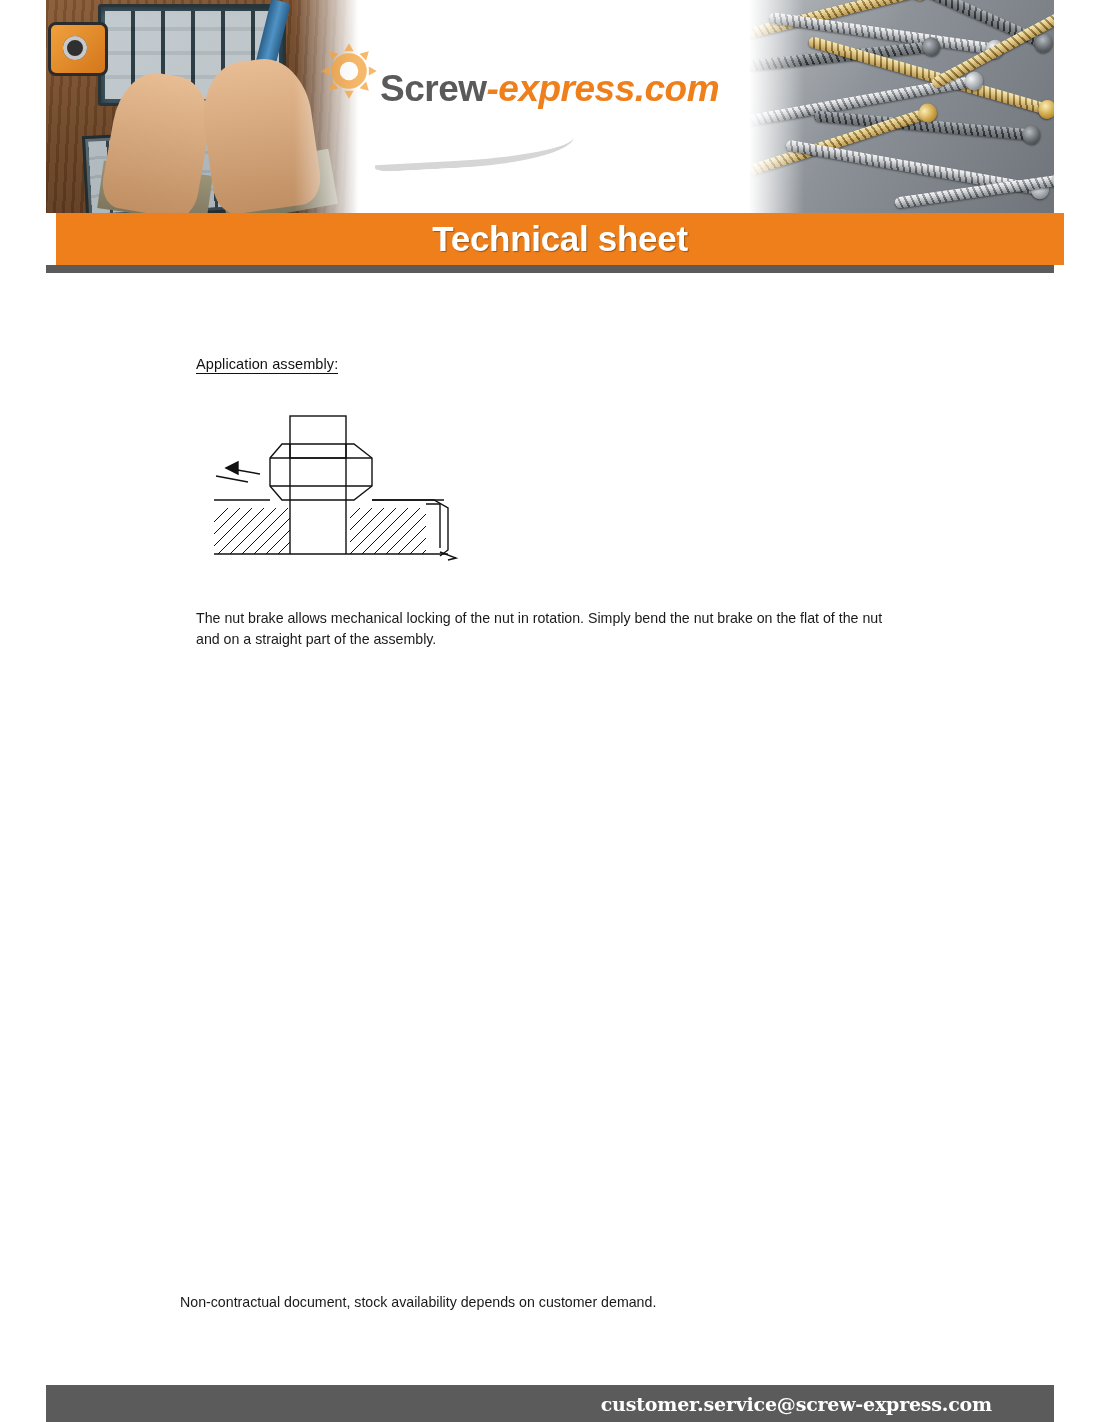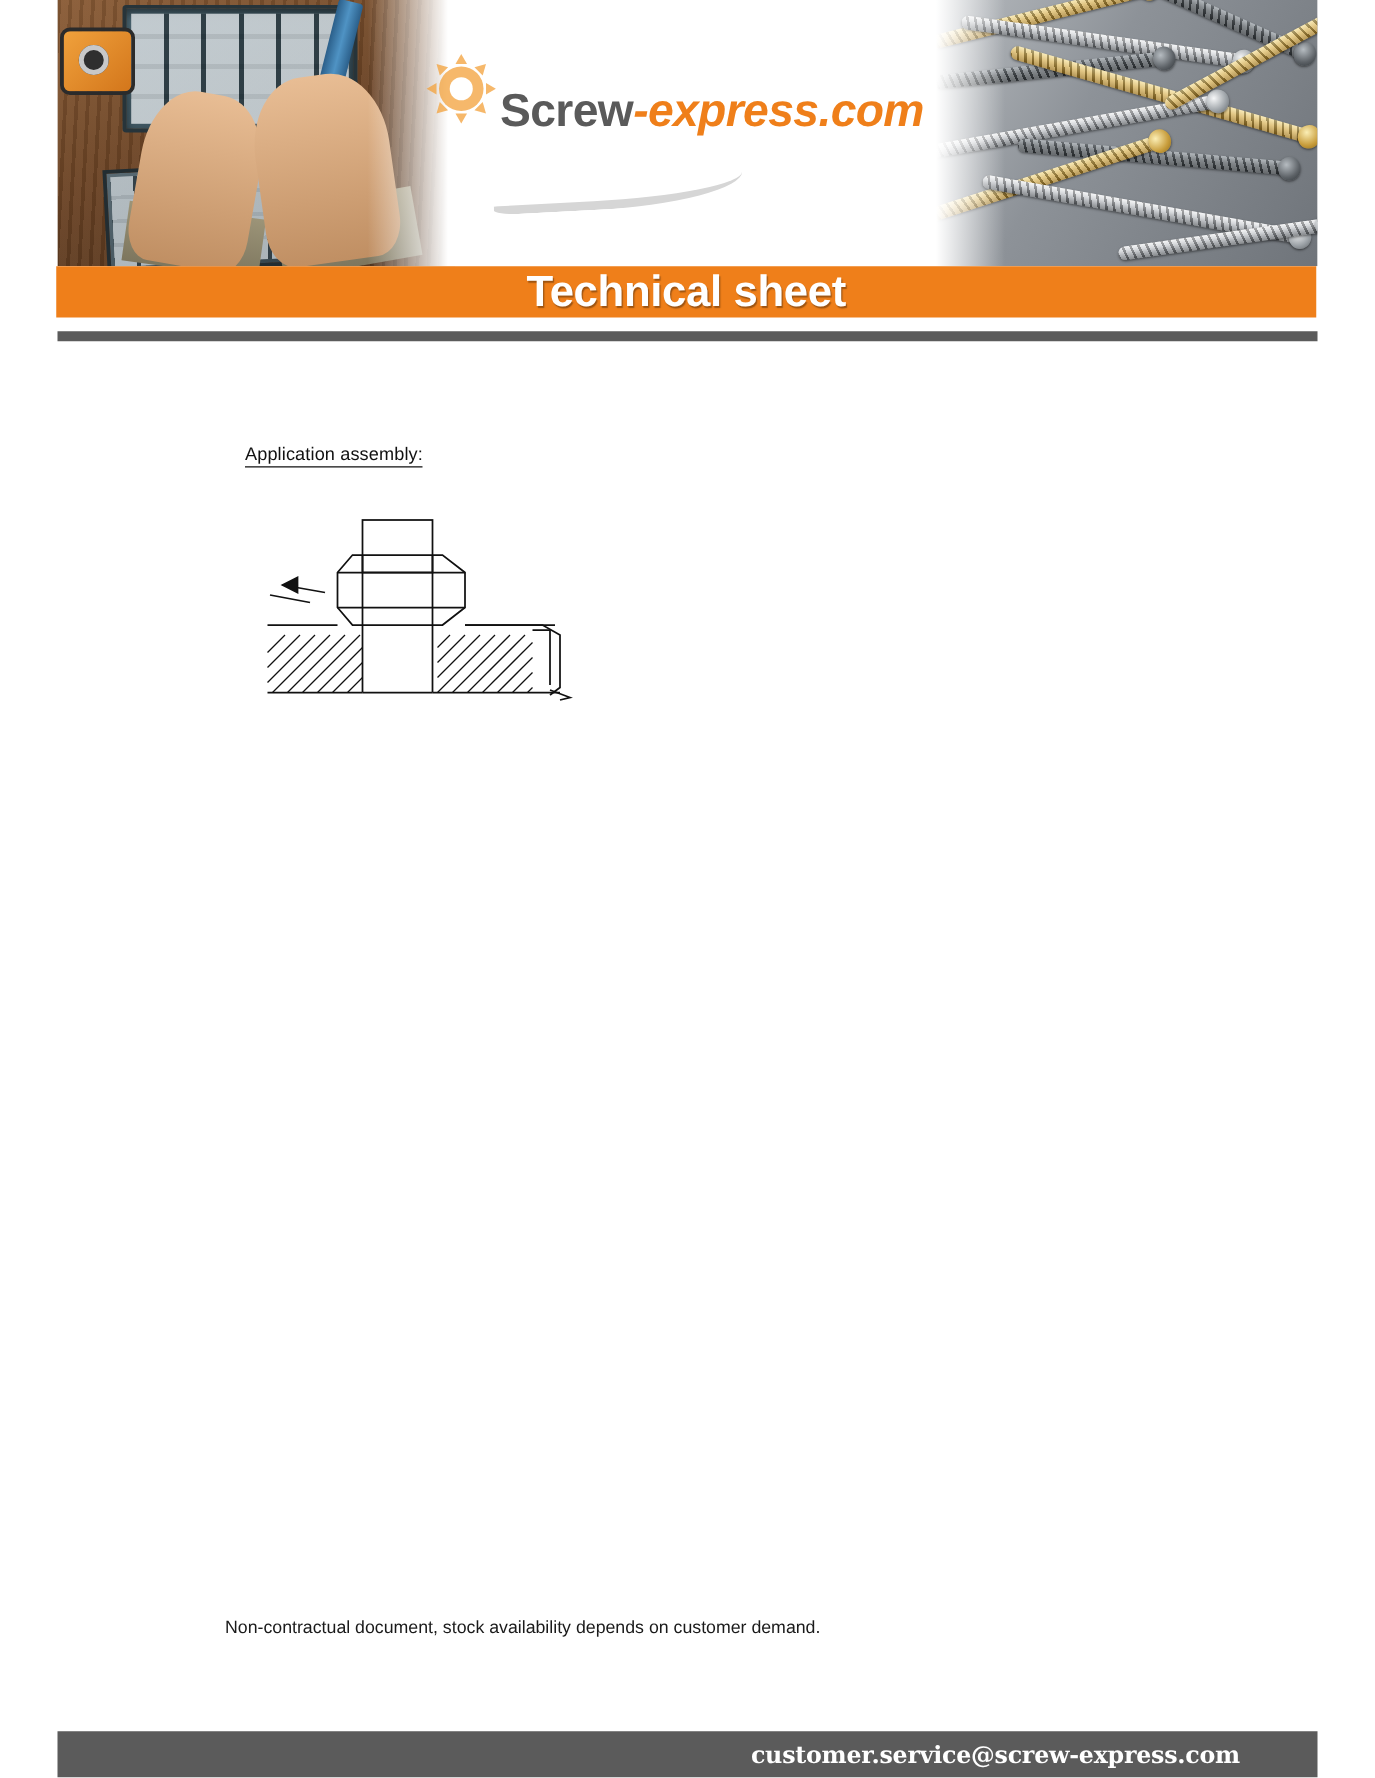--- a/index.html
+++ b/index.html
@@ -134,21 +134,21 @@
   }
   .hpl-fade {
     position: absolute;
     right: 0; top: 0; width: 70px; height: 100%;
     background: linear-gradient(90deg, rgba(255,255,255,0) 0%, #ffffff 92%);
   }
 
   
   .header-logo {
     position: absolute;
-    left: 338px; top: 0;
+    left: 318px; top: 0;
     width: 390px; height: 253px;
     background: #ffffff;
   }
   .logo-text {
     position: absolute;
     left: 16px; top: 68px;
     font-size: 37px;
     font-weight: bold;
     letter-spacing: -0.5px;
     white-space: nowrap;
@@ -224,24 +224,24 @@
   }
   .hpr-fade {
     position: absolute;
     left: 0; top: 0; width: 60px; height: 100%;
     background: linear-gradient(270deg, rgba(255,255,255,0) 0%, #ffffff 92%);
   }
 
   
   .title-bar {
     position: absolute;
-    left: 45px;
+    left: 56px;
     top: 213px;
     width: 1008px;
-    height: 41px;
+    height: 52px;
     background: #ef7f1a;
     display: flex;
     align-items: center;
     justify-content: center;
   }
   .title-bar .title-text {
     color: #ffffff;
     font-size: 35px;
     font-weight: bold;
     letter-spacing: -0.3px;
@@ -439,20 +439,24 @@
           <line x1="206" y1="150" x2="222" y2="134"></line>
           <line x1="218" y1="150" x2="222" y2="146"></line>
           <line x1="146" y1="138" x2="180" y2="104"></line>
           <line x1="146" y1="126" x2="168" y2="104"></line>
           <line x1="146" y1="114" x2="156" y2="104"></line>
         </g>
       </svg>
     </div>
   </div>
 
+  <div class="body-text">
+    <span>The nut brake allows mechanical locking of the nut in rotation. Simply bend the nut brake on the flat of the nut</span>
+    <span>and on a straight part of the assembly.</span>
+  </div>
 
   <div class="disclaimer">Non-contractual document, stock availability depends on customer demand.</div>
 
   <div class="footer">
     <span class="footer-email">customer.service@screw-express.com</span>
   </div>
 
 </div>
 
 </body></html>

